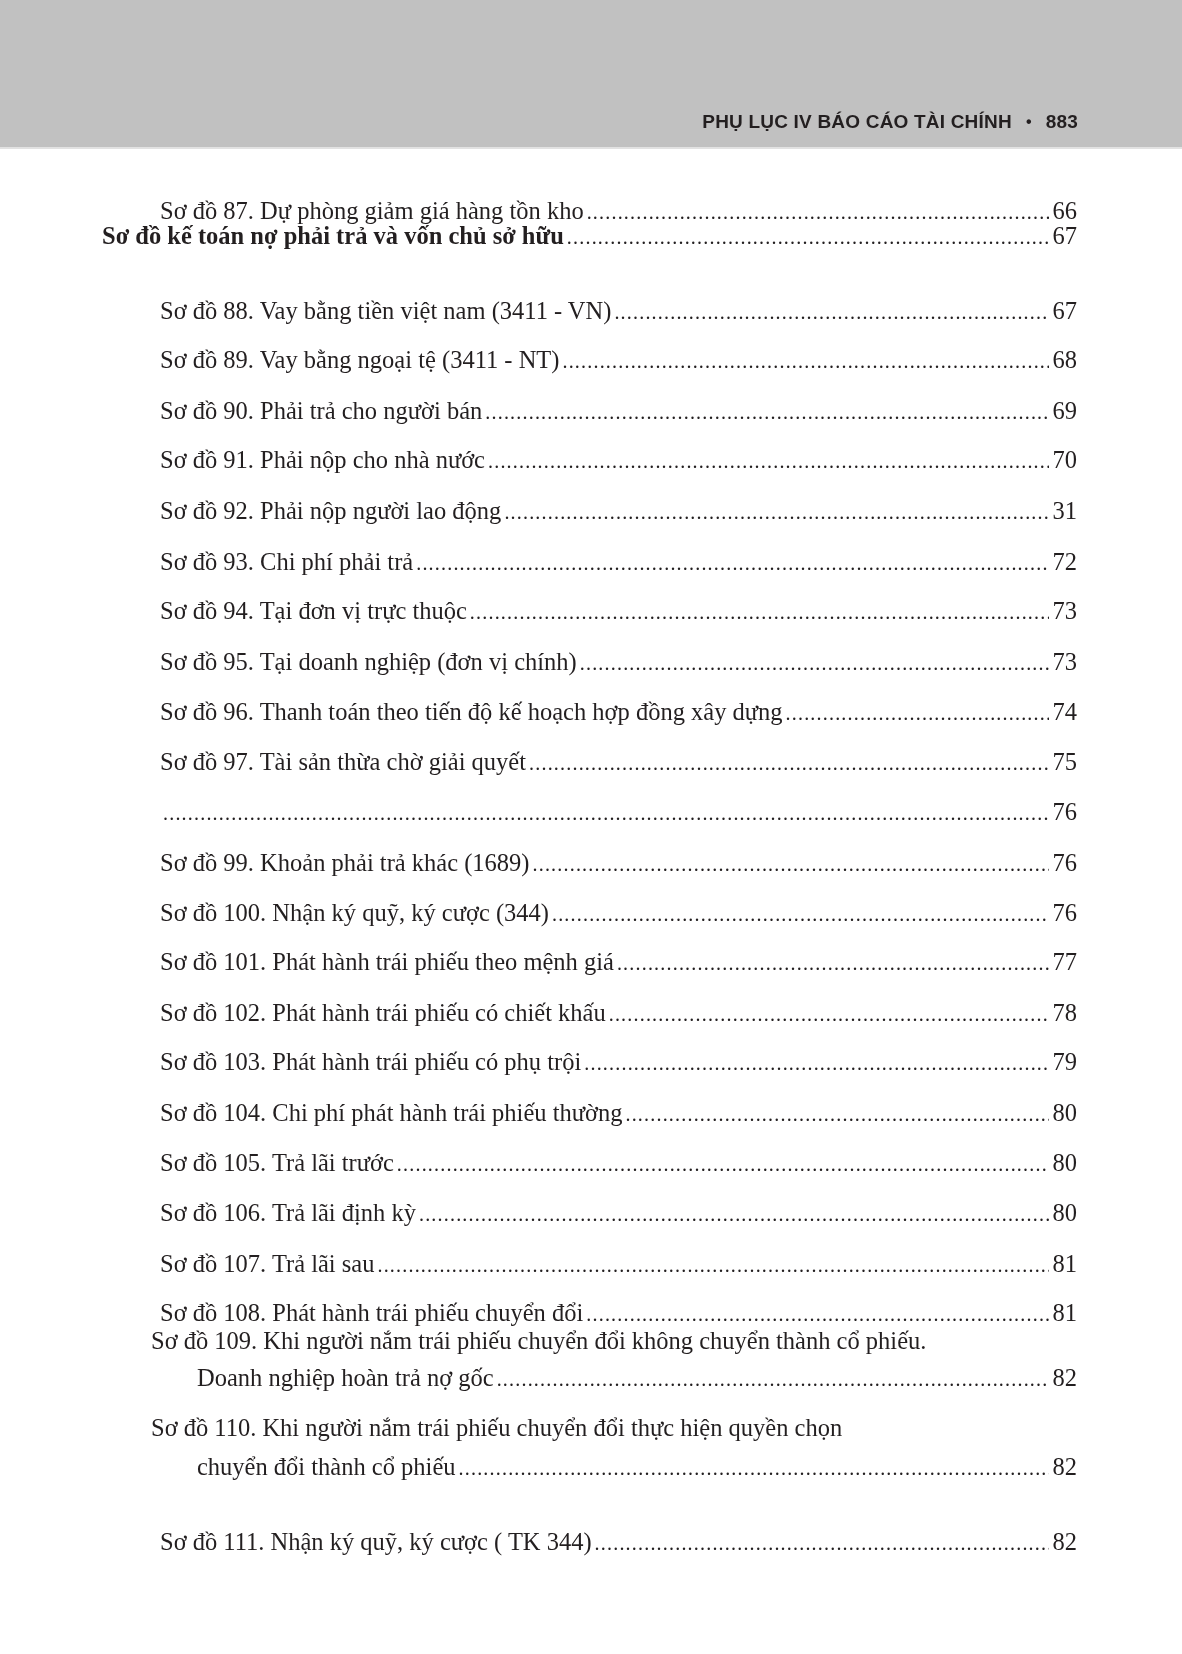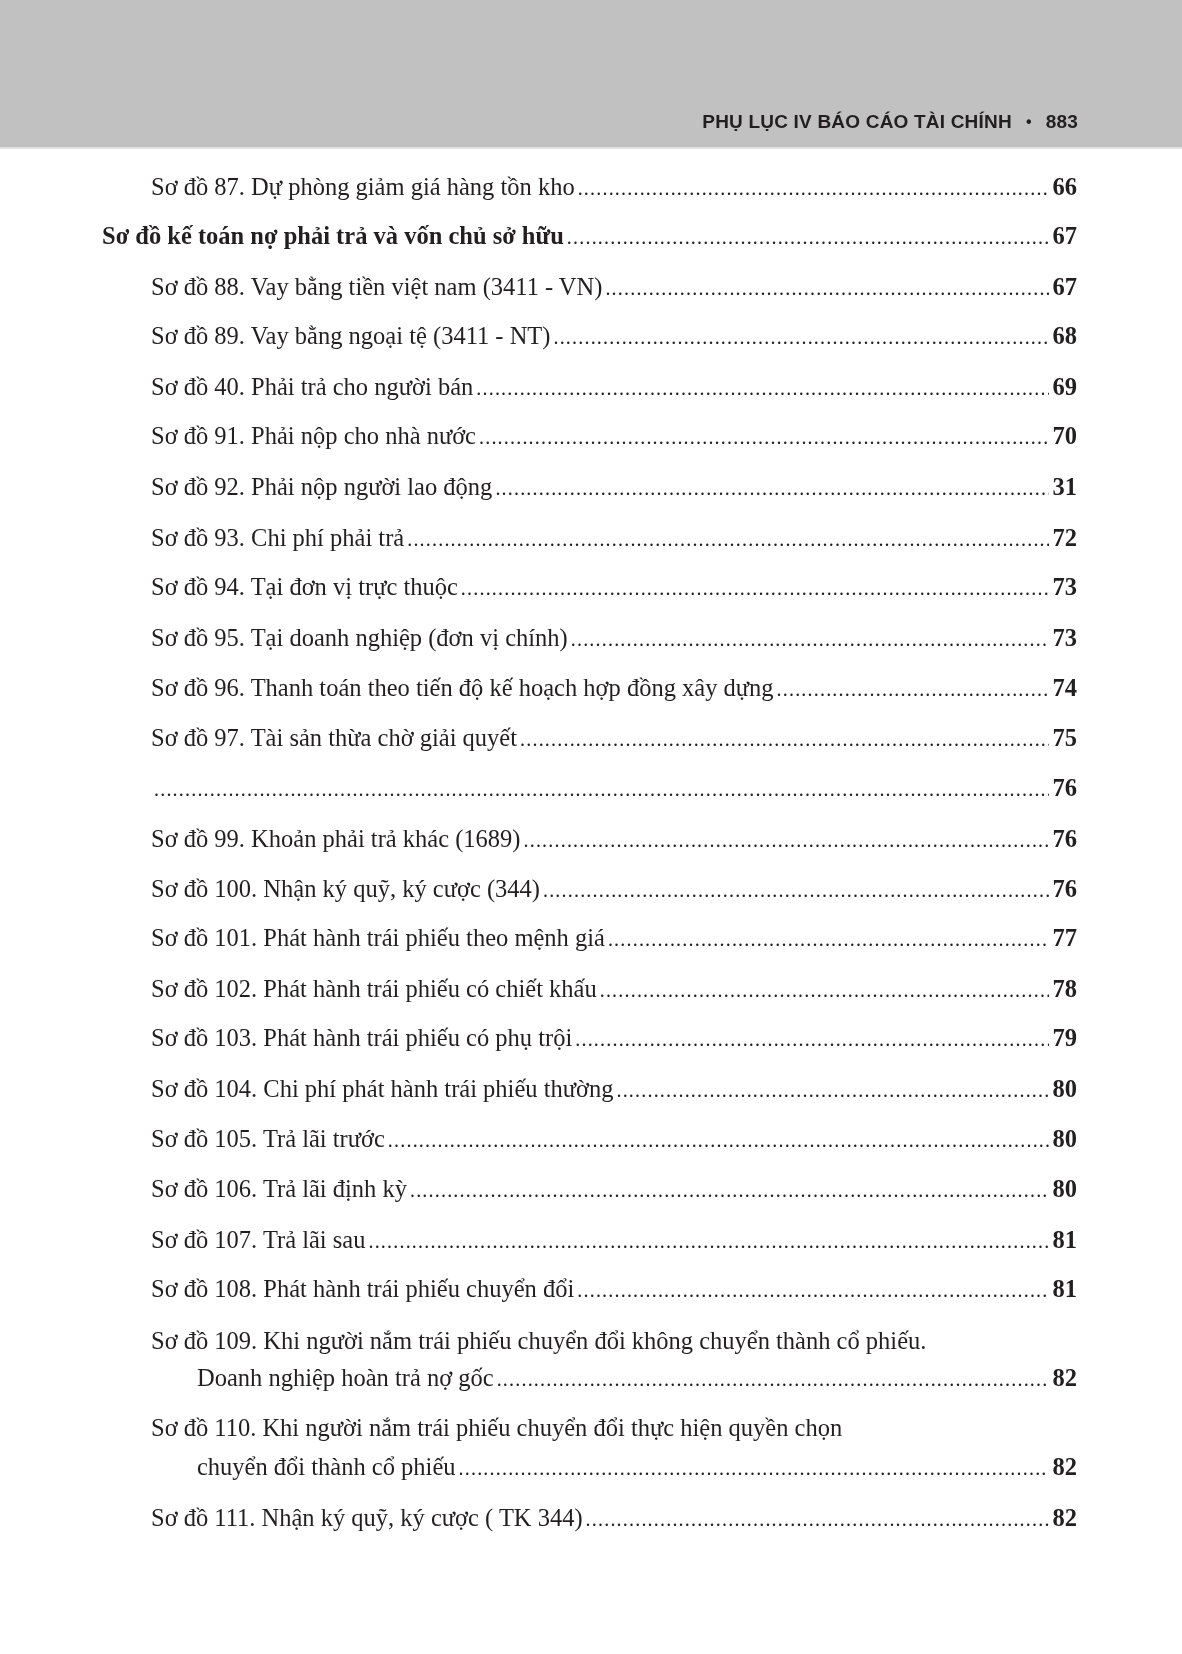--- a/index.html
+++ b/index.html
@@ -49,38 +49,38 @@
   }
   .toc-line {
     position: absolute;
     right: 105px;
     display: flex;
     align-items: baseline;
     font-size: 24.5px;
     line-height: 30px;
     white-space: nowrap;
   }
-  .toc-line.sub { left: 151px; }
+  .toc-line.sub { left: 160px; margin-top: 24px; }
   .toc-line.section { left: 102px; font-weight: bold; justify-content: space-between; }
   .toc-line.cont { left: 197px; justify-content: center; }
   .toc-line.first-of-two { left: 151px; right: auto; }
   .toc-line .label { flex: 0 0 auto; }
   .toc-line .leader {
     flex: 1 1 auto;
     overflow: hidden;
     margin: 0 4px 0 3px;
     font-weight: normal;
     letter-spacing: 1.2px;
     color: #231f20;
     font-size: 20px;
   }
   .toc-line .leader::before {
     content: "................................................................................................................................................................................................................................................................................................................................";
   }
-  .toc-line .page { flex: 0 0 auto; font-weight: bold; }
+  .toc-line .page { flex: 0 0 auto; font-weight: normal; }
 </style>
 </head>
 <body>
 
 <div class="header-band">
   <div class="running-head">
     <span>PHỤ LỤC IV BÁO CÁO TÀI CHÍNH</span>
     <span class="sep">•</span>
     <span>883</span>
   </div>
@@ -106,21 +106,21 @@
     <span class="page">67</span>
   </div>
 
   <div class="toc-line sub" style="top:321px">
     <span class="label">Sơ đồ 89. Vay bằng ngoại tệ (3411 - NT)</span>
     <span class="leader"></span>
     <span class="page">68</span>
   </div>
 
   <div class="toc-line sub" style="top:372px">
-    <span class="label">Sơ đồ 40. Phải trả cho người bán</span>
+    <span class="label">Sơ đồ 90. Phải trả cho người bán</span>
     <span class="leader"></span>
     <span class="page">69</span>
   </div>
 
   <div class="toc-line sub" style="top:421px">
     <span class="label">Sơ đồ 91. Phải nộp cho nhà nước</span>
     <span class="leader"></span>
     <span class="page">70</span>
   </div>
 

